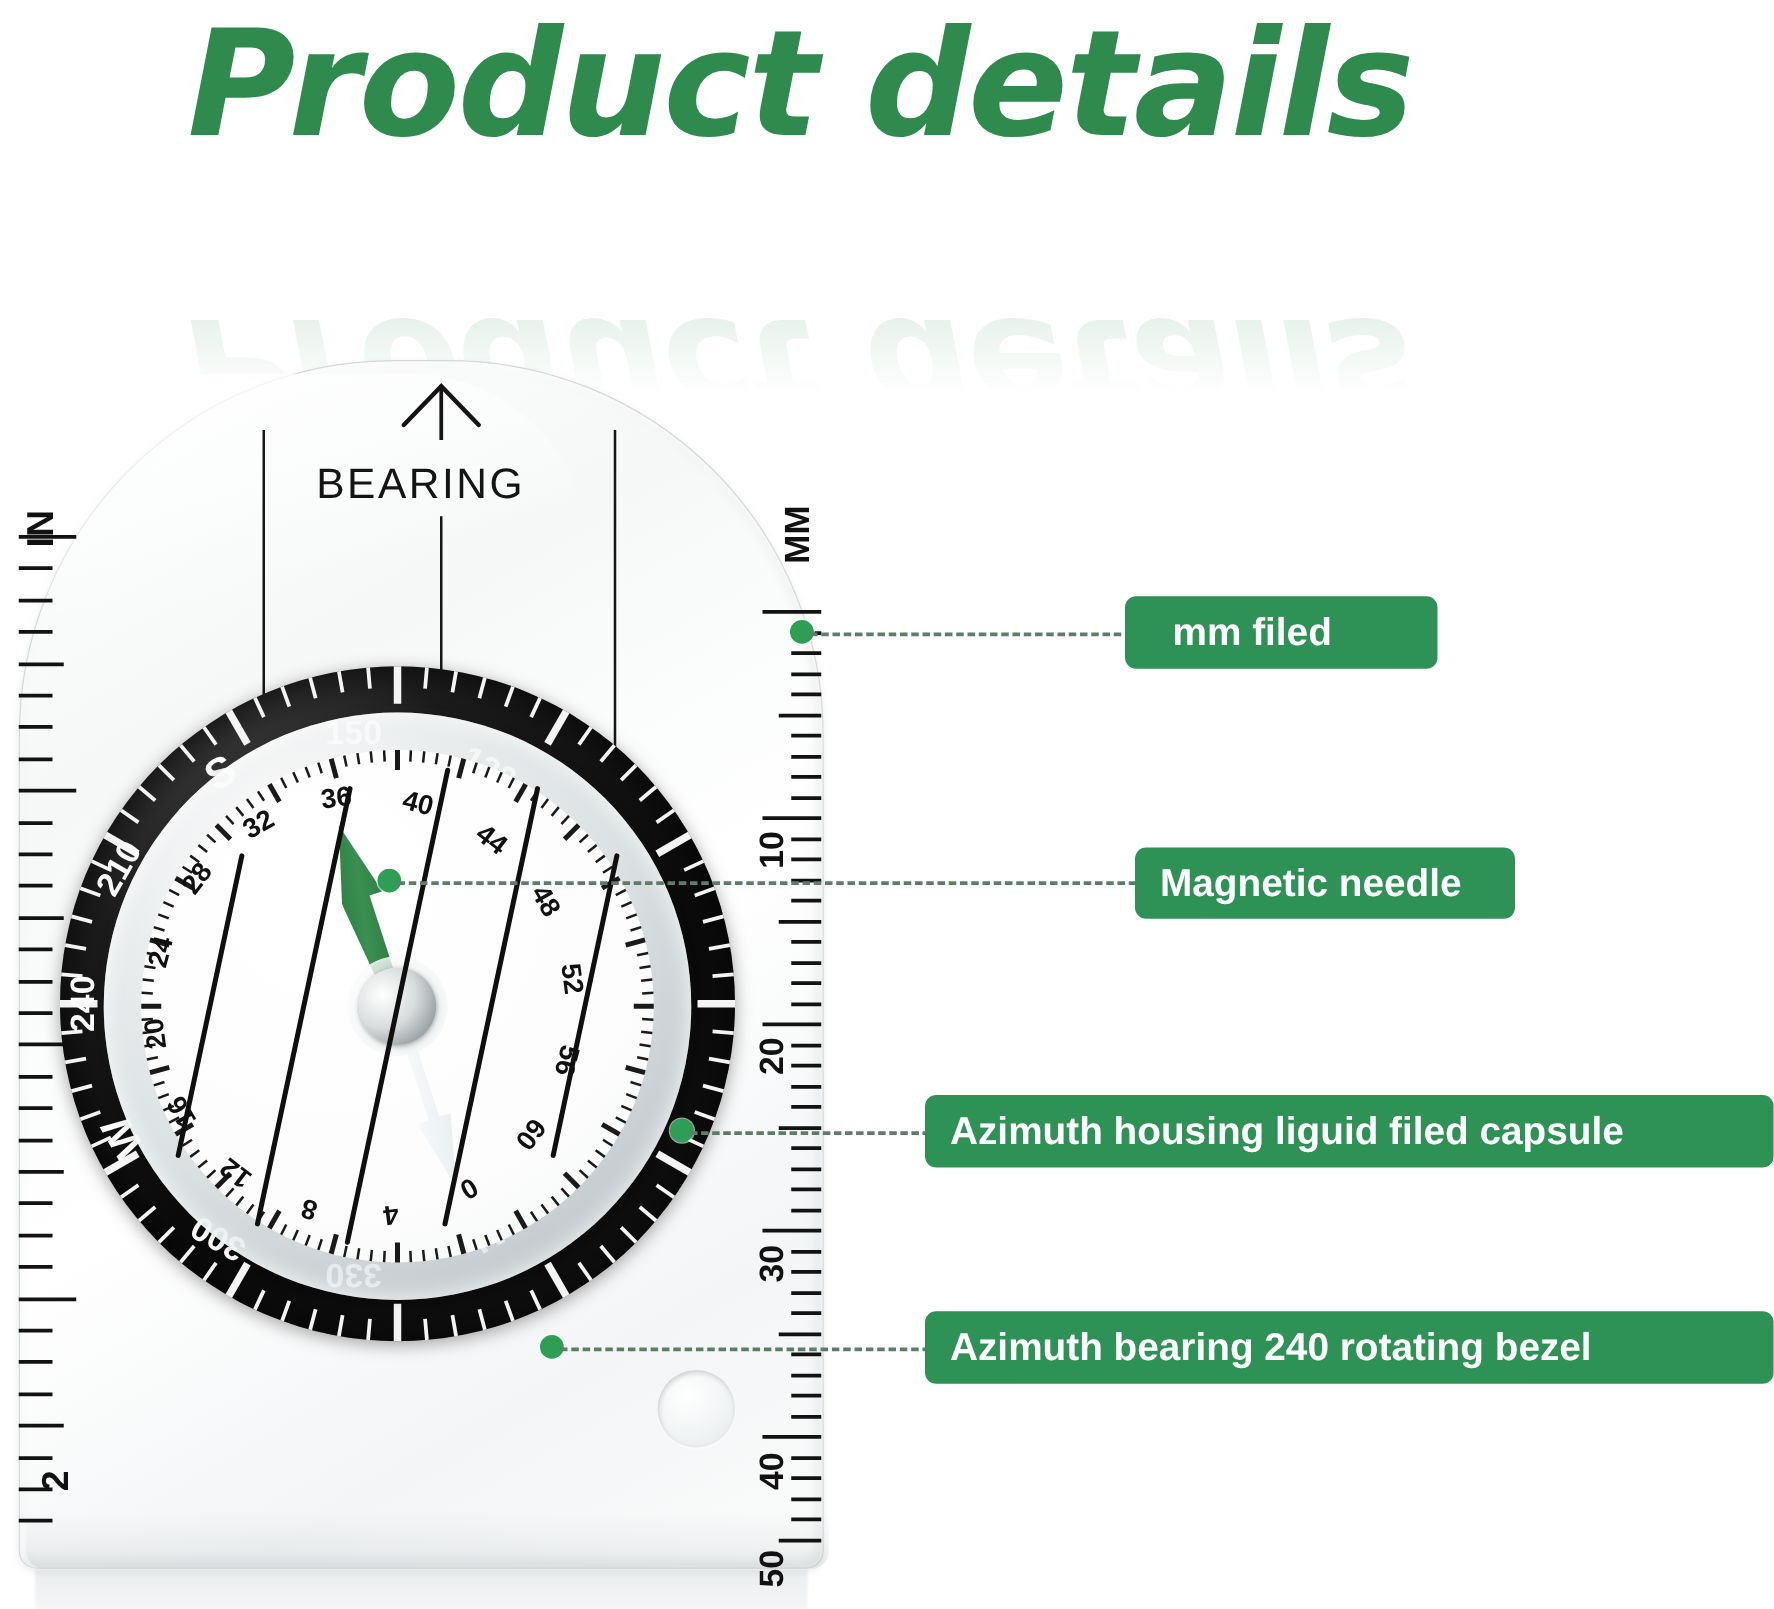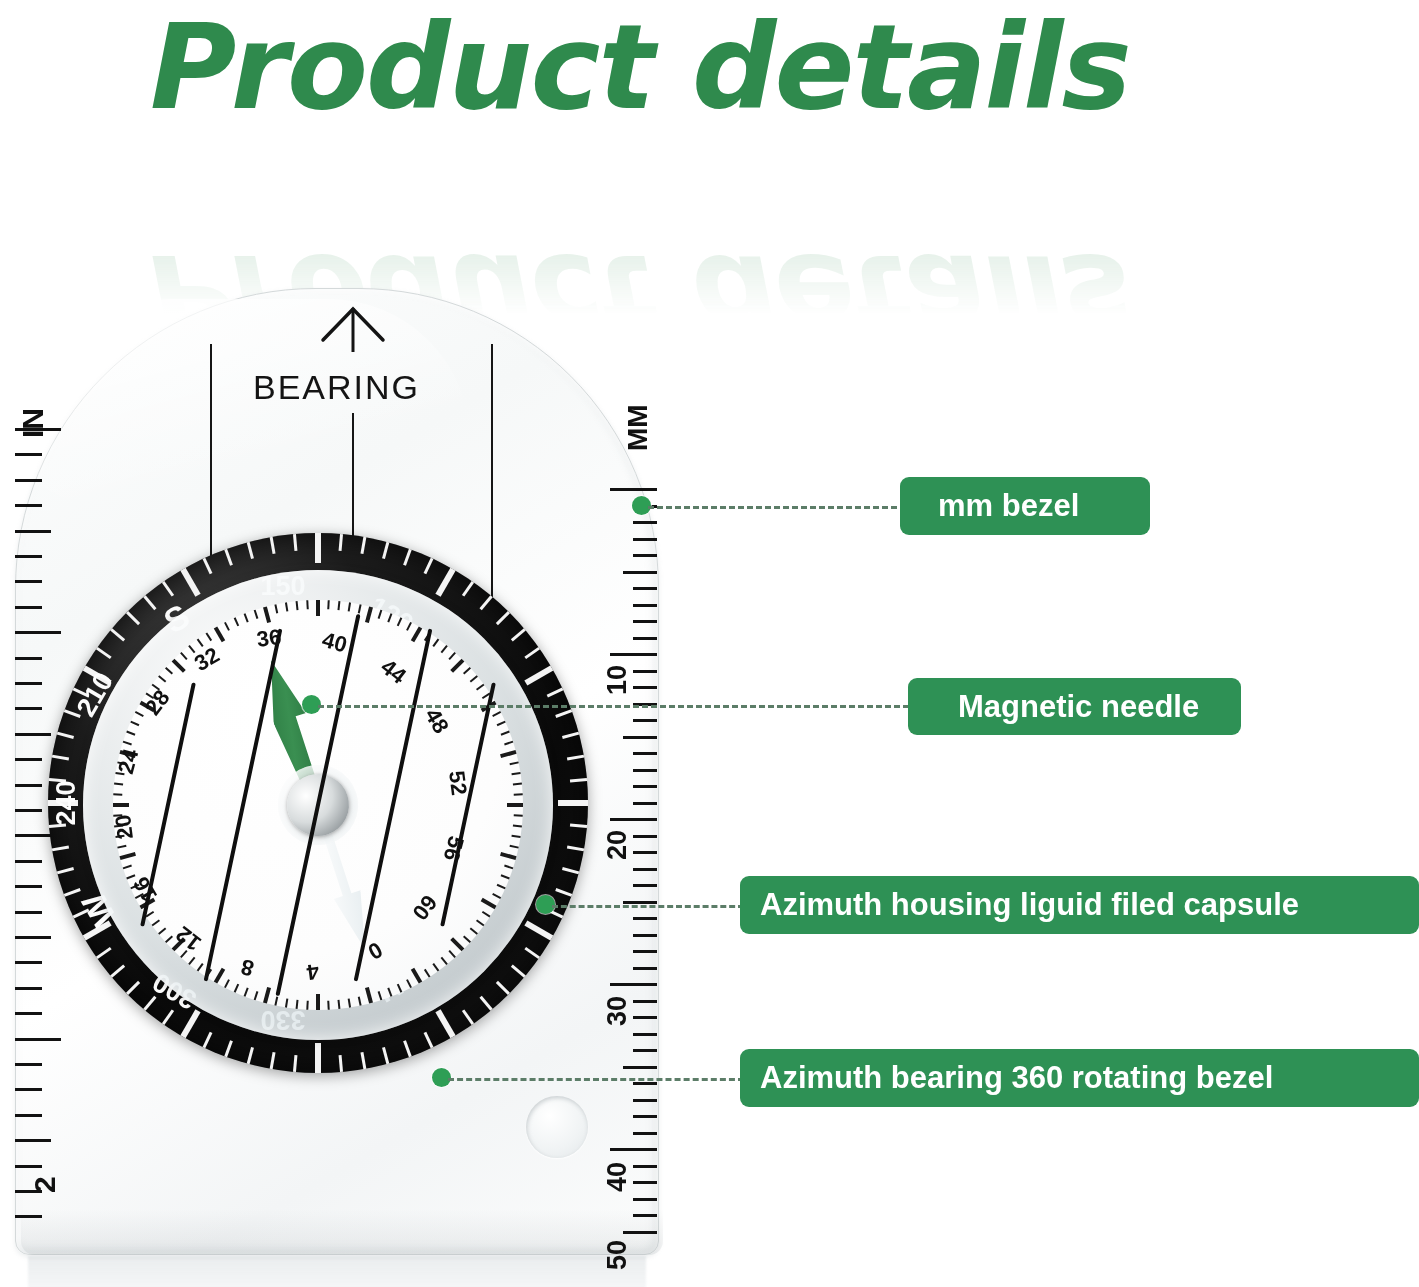--- a/index.html
+++ b/index.html
@@ -493,25 +493,25 @@
       <div class="meridian" style="height: 390px; left: 203px; top: 10px; transform-origin: 2px 195px; transform: rotate(12deg);"></div>
       <div class="meridian" style="height: 360px; left: 278px; top: 25px; transform-origin: 2px 180px; transform: rotate(12deg);"></div>
       <div class="meridian" style="height: 249.199px; left: 353px; top: 80.4006px; transform-origin: 2px 124.599px; transform: rotate(12deg);"></div>
     </div>
 
   <div id="thumb-hole"></div>
 </div>
 
 <div class="callout-dot" style="left:632px;top:496px;"></div>
 <div class="callout-line" style="left:648px;top:506px;width:258px;"></div>
-<div class="callout-box" style="left:900px;top:477px;width:250px;height:58px;padding-left:38px;font-size:31px;">mm bezel</div>
+<div class="callout-box" style="left:900px;top:477px;width:250px;height:58px;padding-left:38px;font-size:31px;">mm filed</div>
 
 <div class="callout-dot" style="left:302px;top:695px;"></div>
 <div class="callout-line" style="left:318px;top:705px;width:591px;"></div>
-<div class="callout-box" style="left:908px;top:678px;width:333px;height:57px;padding-left:50px;font-size:31px;">Magnetic needle</div>
+<div class="callout-box" style="left:908px;top:678px;width:304px;height:57px;padding-left:20px;font-size:31px;">Magnetic needle</div>
 
 <div class="callout-dot" style="left:536px;top:895px;"></div>
 <div class="callout-line" style="left:552px;top:905px;width:192px;"></div>
 <div class="callout-box" style="left:740px;top:876px;width:679px;height:58px;padding-left:20px;font-size:31px;">Azimuth housing liguid filed capsule</div>
 
 <div class="callout-dot" style="left:432px;top:1068px;"></div>
 <div class="callout-line" style="left:448px;top:1078px;width:296px;"></div>
-<div class="callout-box" style="left:740px;top:1049px;width:679px;height:58px;padding-left:20px;font-size:31px;">Azimuth bearing 360 rotating bezel</div>
+<div class="callout-box" style="left:740px;top:1049px;width:679px;height:58px;padding-left:20px;font-size:31px;">Azimuth bearing 240 rotating bezel</div>
 
 </body></html>

